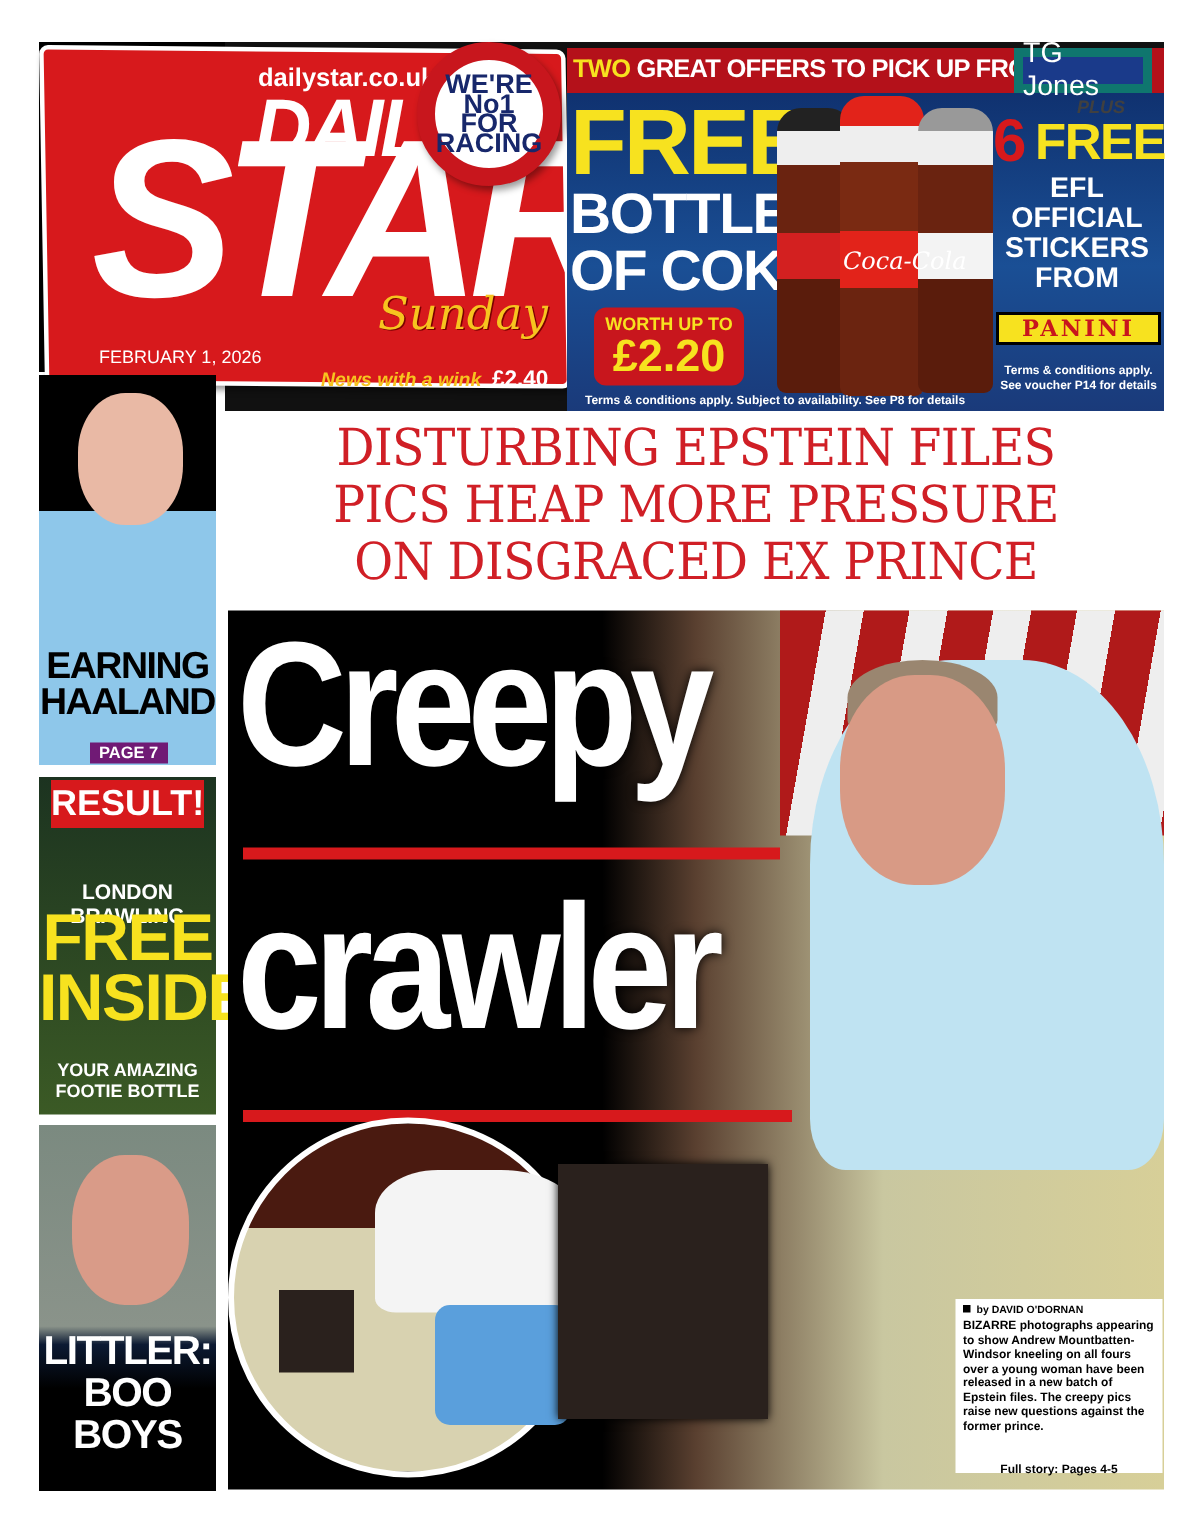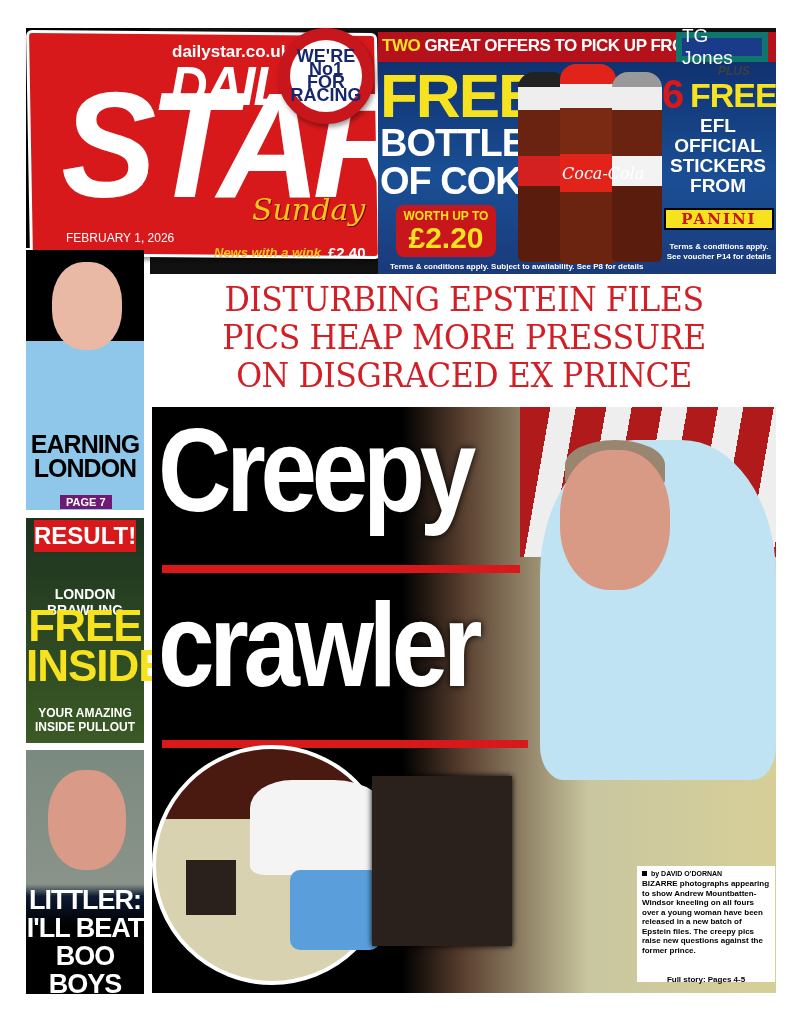--- a/index.html
+++ b/index.html
@@ -134,41 +134,40 @@
 <div class="abs" id="strap">
   <div>DISTURBING EPSTEIN FILES</div>
   <div>PICS HEAP MORE PRESSURE</div>
   <div>ON DISGRACED EX PRINCE</div>
 </div>
 
 <div class="abs side" id="haaland"></div>
 <div class="abs" id="haaland-face"></div>
 <div class="abs" id="haaland-title">
   <div>EARNING</div>
-  <div>LONDON</div>
+  <div>HAALAND</div>
 </div>
 <div class="abs pagetag" id="haaland-page">PAGE 7</div>
 
 <div class="abs side" id="result"></div>
 <div class="abs" id="result-head">RESULT!</div>
 <div class="abs" id="result-london">LONDON BRAWLING</div>
 <div class="abs" id="result-free">
   <div>FREE</div>
   <div>INSIDE</div>
 </div>
 <div class="abs" id="result-pullout">
   <div>YOUR AMAZING</div>
-  <div>INSIDE PULLOUT</div>
+  <div>FOOTIE BOTTLE</div>
 </div>
 
 <div class="abs side" id="littler"></div>
 <div class="abs" id="littler-face"></div>
 <div class="abs" id="littler-title">
   <div>LITTLER:</div>
-  <div>I'LL BEAT</div>
   <div>BOO BOYS</div>
 </div>
 <div class="abs pagetag" id="littler-page">PAGE 8</div>
 
 <div class="abs" id="main-photo"></div>
 <div class="abs" id="flag"></div>
 <div class="abs" id="man"></div>
 <div class="abs" id="man-hair"></div>
 <div class="abs" id="man-face"></div>
 <div class="abs" id="headline1">Creepy</div>

